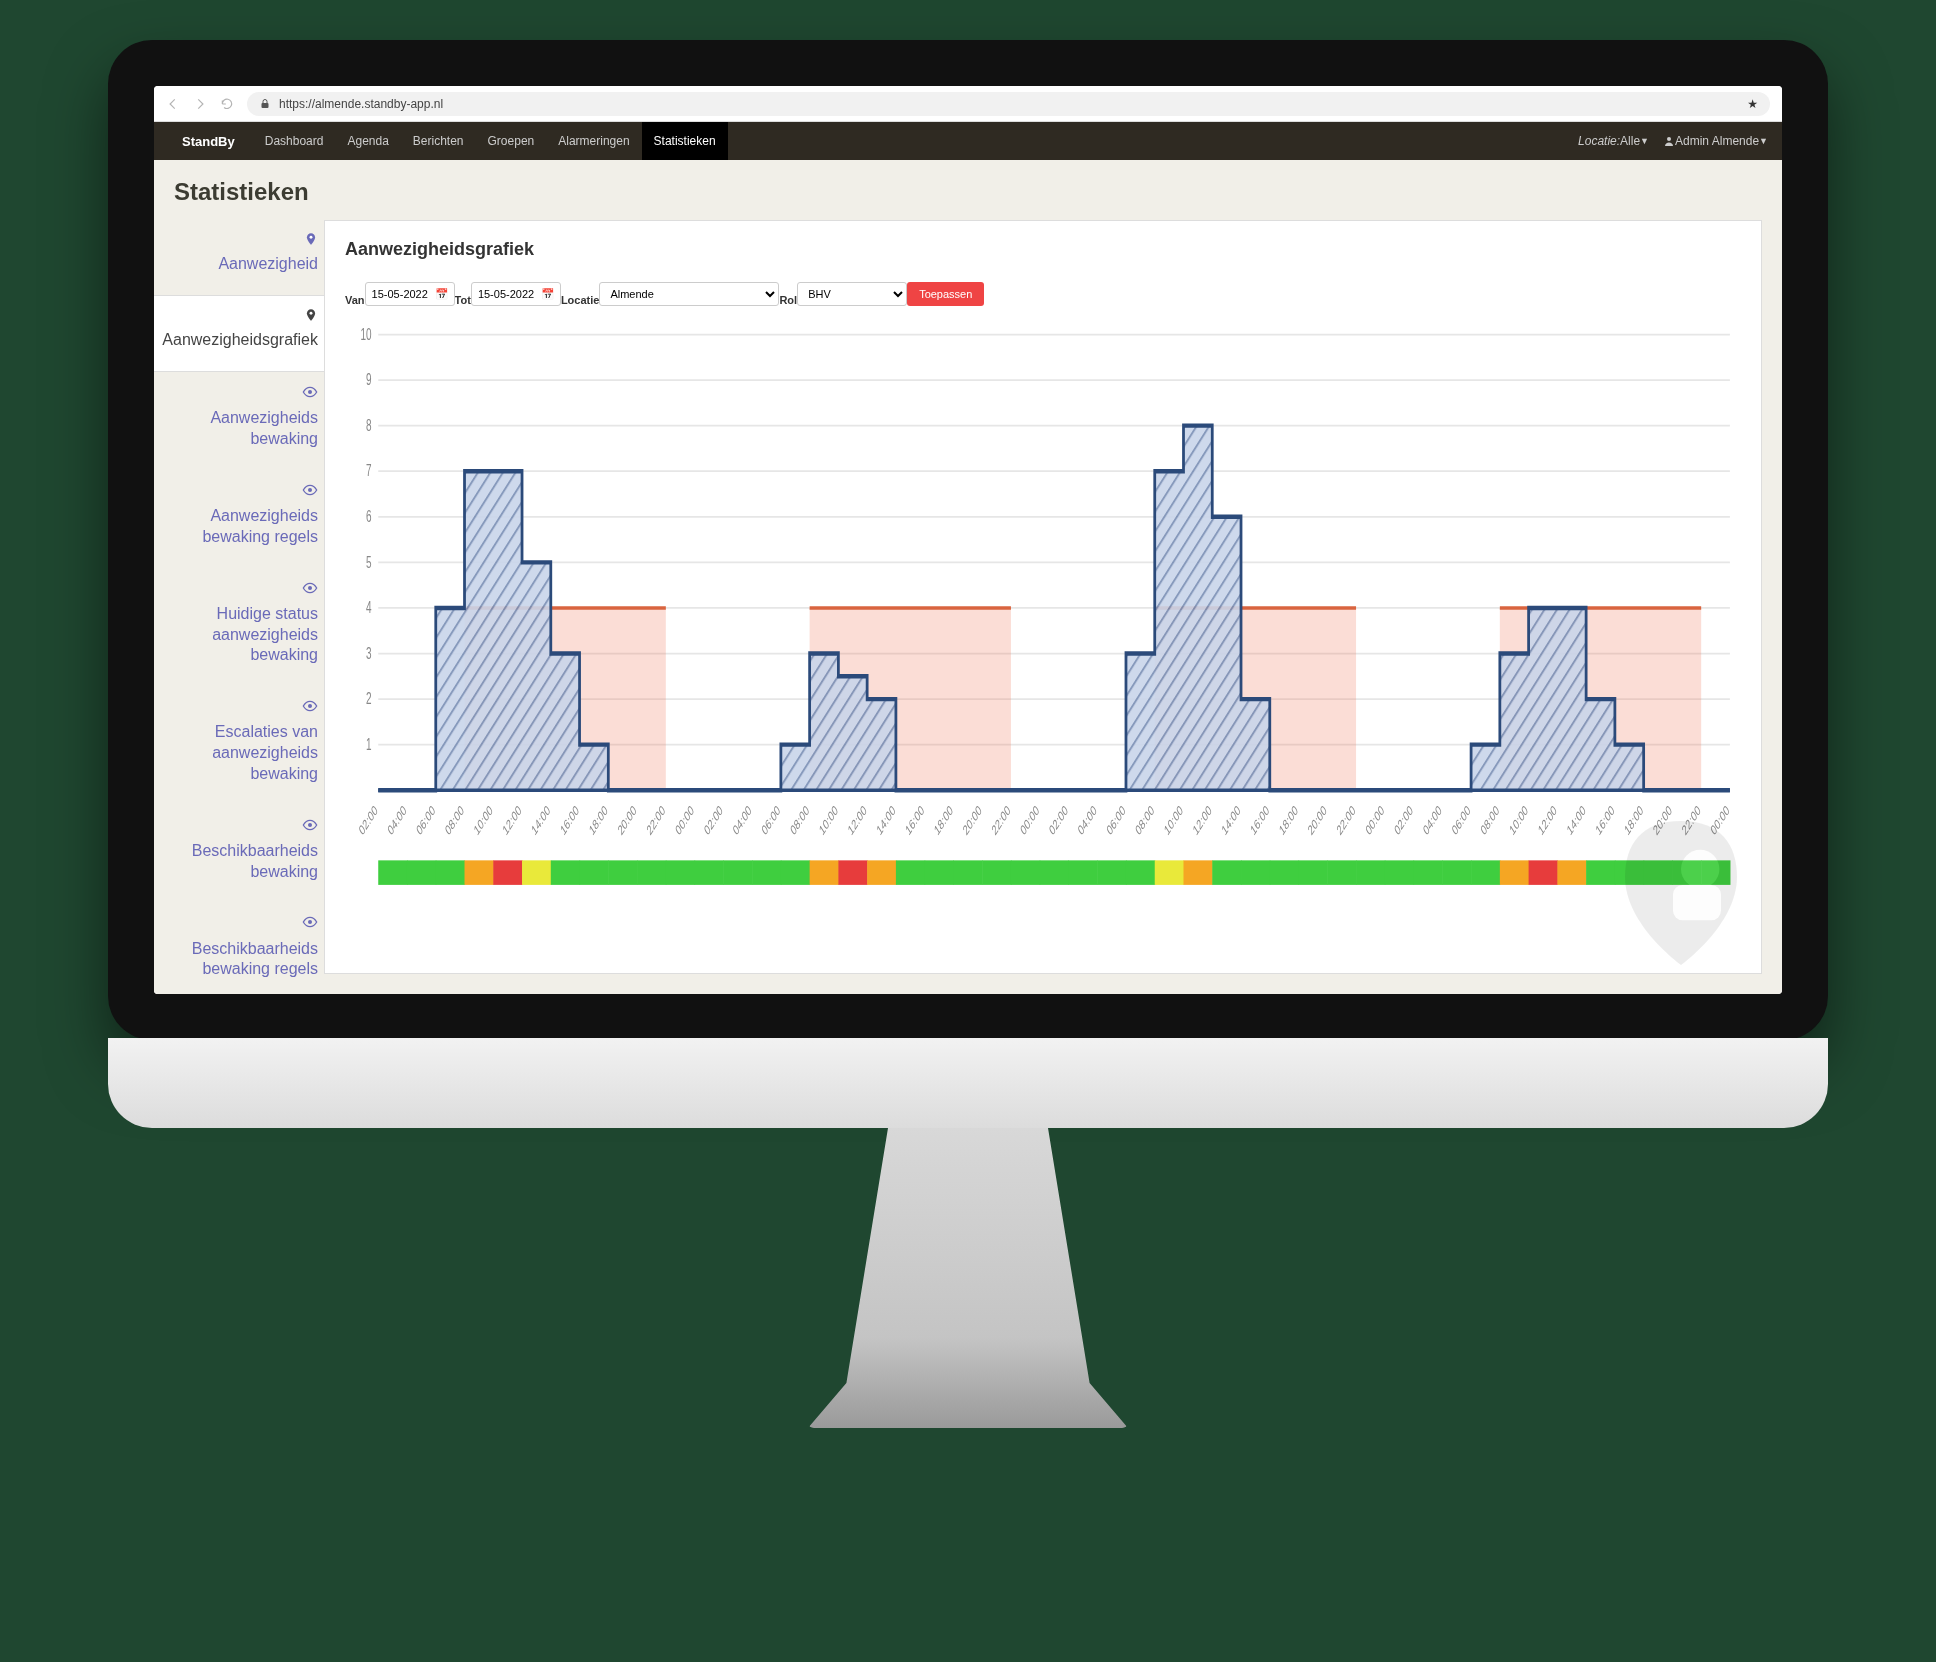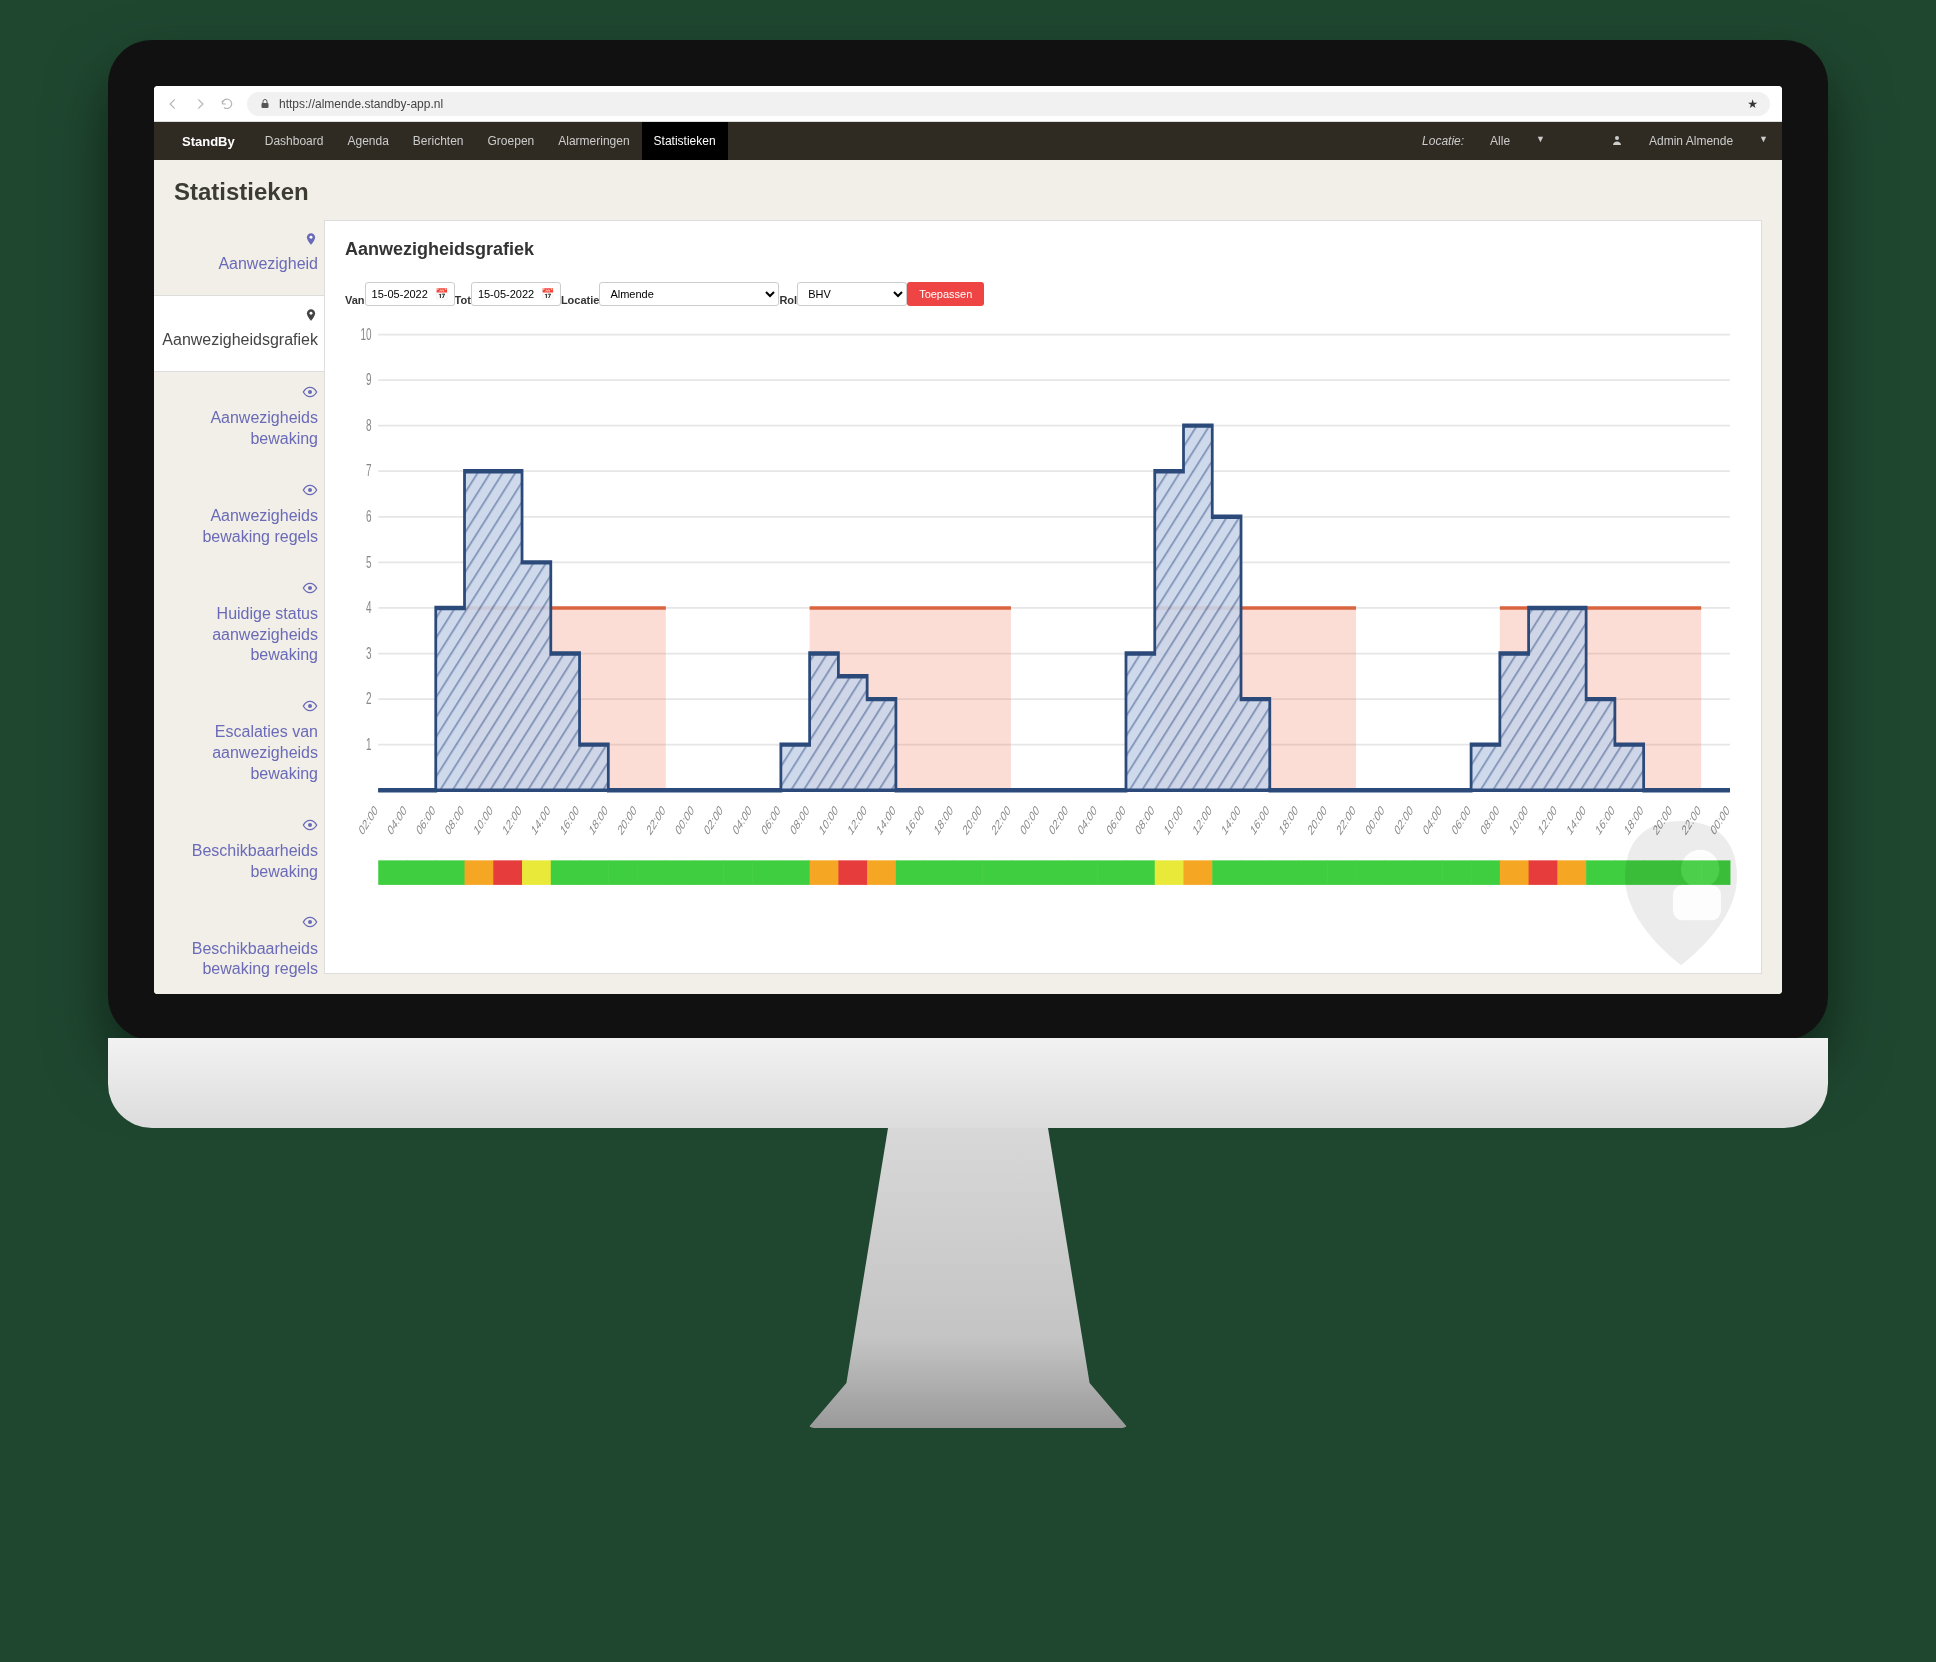--- a/index.html
+++ b/index.html
@@ -87,21 +87,21 @@
     background: #2f2a22;
     display: flex;
     align-items: center;
     padding: 0 14px;
     color: #ddd;
     font-size: 12px;
   }
   .brand { font-weight: bold; font-size: 13px; color:#fff; margin-right:18px;margin-left:14px; }
   .nav-item { padding: 0 12px; height:100%; display:flex; align-items:center; cursor:pointer; color:#ccc;}
   .nav-item.active { background:#000; color:#fff; }
-  .nav-right { margin-left:auto; display:flex; gap:26px; font-style:italic; color:#ccc;}
+  .nav-right { margin-left:auto; display:flex; align-items:center; gap:0; font-style:italic; color:#ccc;}
   .nav-right .normal{font-style:normal;}
   .caret { font-size:9px; }
 
   
   .page {
     flex:1;
     background:#f1efe8;
     display:flex;
     flex-direction:column;
     overflow:hidden;

